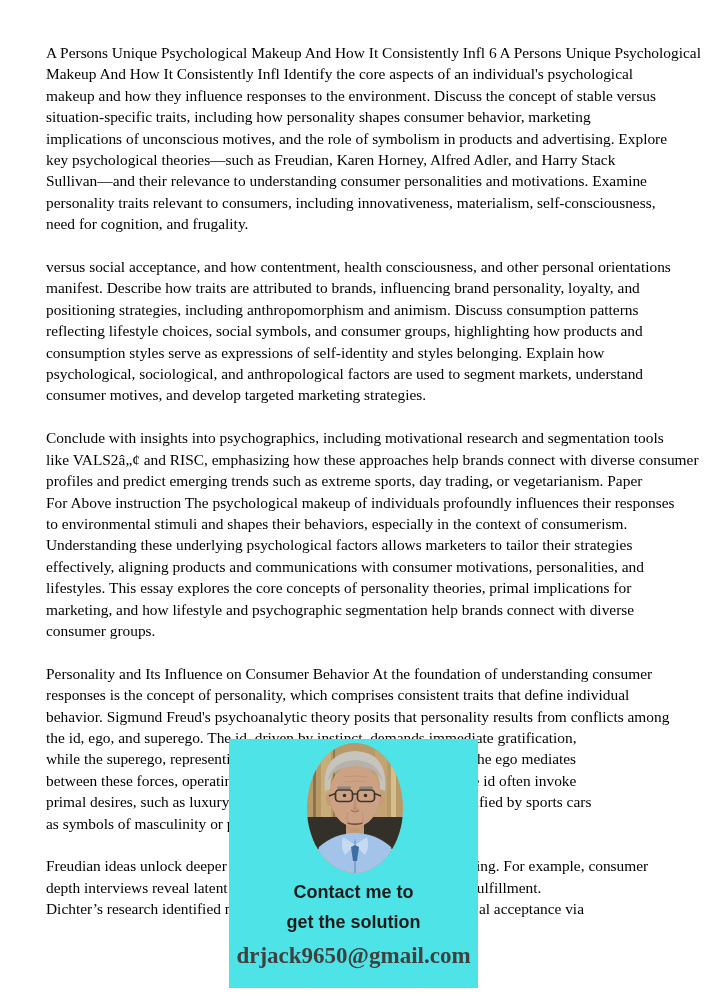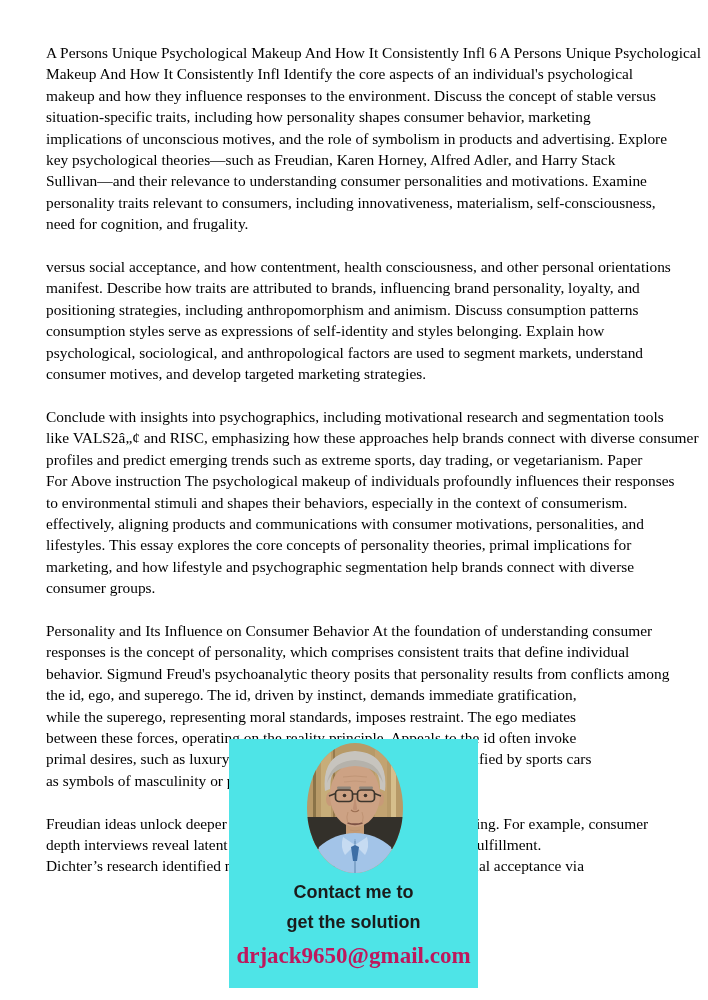--- a/index.html
+++ b/index.html
@@ -40,21 +40,21 @@
     font-size:18px;
     line-height:30px;
     color:#1b1b1b;
   }
   .card-email{
     position:absolute;left:0;top:204px;width:249px;
     text-align:center;
     font-family:"Liberation Serif", serif;
     font-weight:700;
     font-size:23px;
-    color:#be185d;
+    color:#404040;
   }
 </style>
 </head>
 <body>
 
 <div class="page">
 
   <div class="doc" id="doc">
       <div class="para">
         <div class="line">A Persons Unique Psychological Makeup And How It Consistently Infl 6 A Persons Unique Psychological</div>
@@ -64,30 +64,32 @@
         <div class="line">implications of unconscious motives, and the role of symbolism in products and advertising. Explore</div>
         <div class="line">key psychological theories—such as Freudian, Karen Horney, Alfred Adler, and Harry Stack</div>
         <div class="line">Sullivan—and their relevance to understanding consumer personalities and motivations. Examine</div>
         <div class="line">personality traits relevant to consumers, including innovativeness, materialism, self-consciousness,</div>
         <div class="line">need for cognition, and frugality.</div>
       </div>
       <div class="para">
         <div class="line">versus social acceptance, and how contentment, health consciousness, and other personal orientations</div>
         <div class="line">manifest. Describe how traits are attributed to brands, influencing brand personality, loyalty, and</div>
         <div class="line">positioning strategies, including anthropomorphism and animism. Discuss consumption patterns</div>
+        <div class="line">reflecting lifestyle choices, social symbols, and consumer groups, highlighting how products and</div>
         <div class="line">consumption styles serve as expressions of self-identity and styles belonging. Explain how</div>
         <div class="line">psychological, sociological, and anthropological factors are used to segment markets, understand</div>
         <div class="line">consumer motives, and develop targeted marketing strategies.</div>
       </div>
       <div class="para">
         <div class="line">Conclude with insights into psychographics, including motivational research and segmentation tools</div>
         <div class="line">like VALS2â„¢ and RISC, emphasizing how these approaches help brands connect with diverse consumer</div>
         <div class="line">profiles and predict emerging trends such as extreme sports, day trading, or vegetarianism. Paper</div>
         <div class="line">For Above instruction The psychological makeup of individuals profoundly influences their responses</div>
         <div class="line">to environmental stimuli and shapes their behaviors, especially in the context of consumerism.</div>
+        <div class="line">Understanding these underlying psychological factors allows marketers to tailor their strategies</div>
         <div class="line">effectively, aligning products and communications with consumer motivations, personalities, and</div>
         <div class="line">lifestyles. This essay explores the core concepts of personality theories, primal implications for</div>
         <div class="line">marketing, and how lifestyle and psychographic segmentation help brands connect with diverse</div>
         <div class="line">consumer groups.</div>
       </div>
       <div class="para">
         <div class="line">Personality and Its Influence on Consumer Behavior At the foundation of understanding consumer</div>
         <div class="line">responses is the concept of personality, which comprises consistent traits that define individual</div>
         <div class="line">behavior. Sigmund Freud's psychoanalytic theory posits that personality results from conflicts among</div>
         <div class="line">the id, ego, and superego. The id, driven by instinct, demands immediate gratification,</div>

